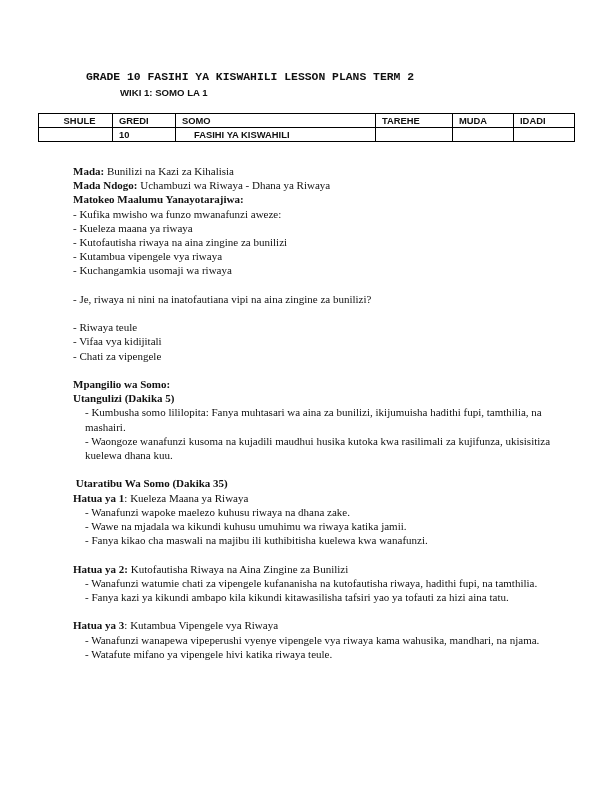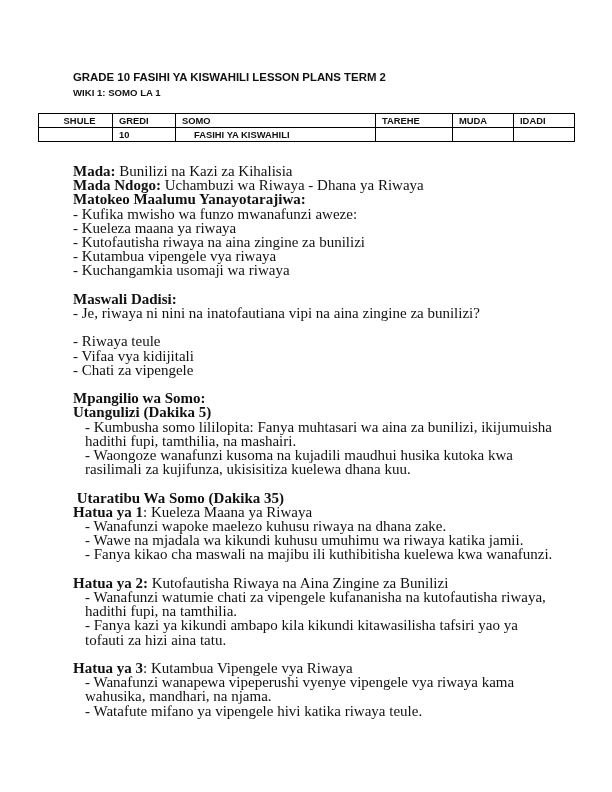--- a/index.html
+++ b/index.html
@@ -1,24 +1,24 @@
 <!DOCTYPE html>
 <html><head>
 <meta charset="utf-8">
 <style>
   html, body { margin: 0; padding: 0; background: #ffffff; }
   body { width: 612px; height: 792px; position: relative; overflow: hidden; color: #111; }
-  .serif { font-family: Liberation Sans, sans-serif; }
-  .sans { font-family: "Liberation Sans", "DejaVu Sans", sans-serif; }
+  .serif { font-family: Liberation Mono, monospace; margin-left: 13px; }
+  .sans { font-family: "Liberation Sans", "DejaVu Sans", sans-serif; margin-left: 47px; }
   #doc-title { position: absolute; left: 73px; top: 71px; font-size: 11.4px; font-weight: bold; white-space: nowrap; letter-spacing: 0px; }
   #doc-subtitle { position: absolute; left: 73px; top: 87px; font-size: 9.6px; font-weight: bold; white-space: nowrap; }
   table#header-table { position: absolute; left: 38px; top: 113px; border-collapse: collapse; width: 536px; table-layout: fixed; }
   #header-table td { border: 1px solid #000; height: 13px; padding: 0 0 0 6px; font-size: 9.4px; font-weight: bold; font-family: "Liberation Sans", "DejaVu Sans", sans-serif; line-height: 13px; white-space: nowrap; vertical-align: middle; }
   #header-table td.center { text-align: center; padding-left: 8px; }
-  #body-text { position: absolute; left: 73px; top: 164px; width: 480px; font-size: 15px; line-height: 14.2px; font-family: "Liberation Serif", "DejaVu Serif", serif; }
+  #body-text { position: absolute; left: 73px; top: 164px; width: 480px; font-size: 11px; line-height: 14.2px; font-family: "Liberation Serif", "DejaVu Serif", serif; }
   .line { white-space: nowrap; }
   .wrap { white-space: normal; margin-left: 12px; }
   .gap { height: 14.2px; }
   b { font-weight: bold; }
 </style>
 </head>
 <body>
 
 <div id="doc-title" class="serif">GRADE 10 FASIHI YA KISWAHILI LESSON PLANS TERM 2</div>
 <div id="doc-subtitle" class="sans">WIKI 1: SOMO LA 1</div>
@@ -56,21 +56,20 @@
   <div class="line"><b>Mada:</b><span> Bunilizi na Kazi za Kihalisia</span></div>
   <div class="line"><b>Mada Ndogo:</b><span> Uchambuzi wa Riwaya - Dhana ya Riwaya</span></div>
   <div class="line"><b>Matokeo Maalumu Yanayotarajiwa:</b></div>
   <div class="line">- Kufika mwisho wa funzo mwanafunzi aweze:</div>
   <div class="line">- Kueleza maana ya riwaya</div>
   <div class="line">- Kutofautisha riwaya na aina zingine za bunilizi</div>
   <div class="line">- Kutambua vipengele vya riwaya</div>
   <div class="line">- Kuchangamkia usomaji wa riwaya</div>
   <div class="gap"></div>
 
-  <div class="line"><b>Maswali Dadisi:</b></div>
   <div class="line">- Je, riwaya ni nini na inatofautiana vipi na aina zingine za bunilizi?</div>
   <div class="gap"></div>
 
   <div class="line">- Riwaya teule</div>
   <div class="line">- Vifaa vya kidijitali</div>
   <div class="line">- Chati za vipengele</div>
   <div class="gap"></div>
 
   <div class="line"><b>Mpangilio wa Somo:</b></div>
   <div class="line"><b>Utangulizi (Dakika 5)</b></div>

